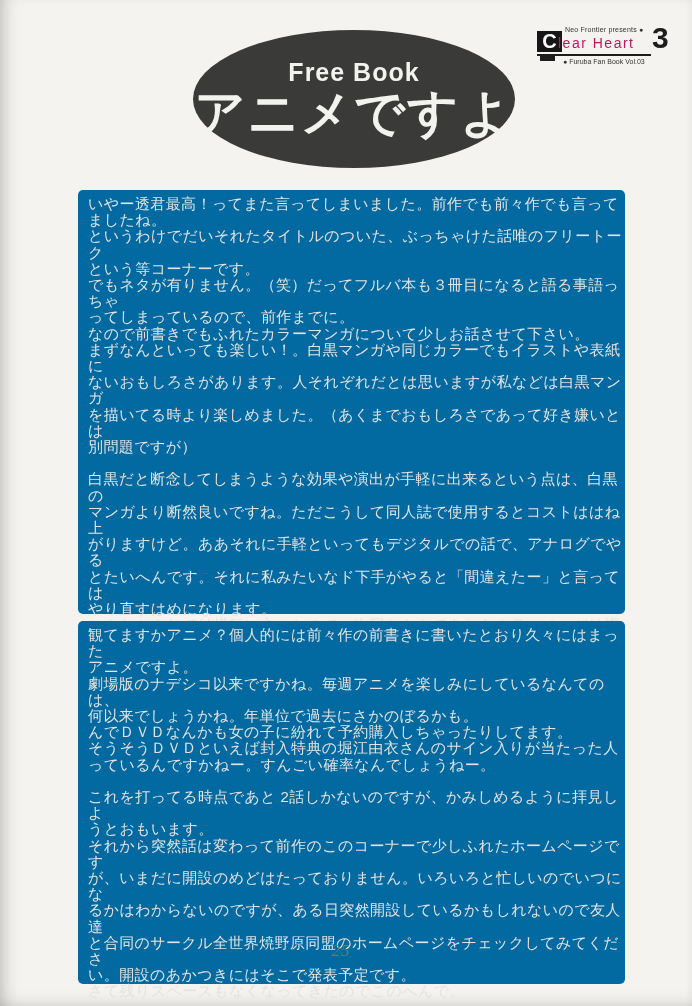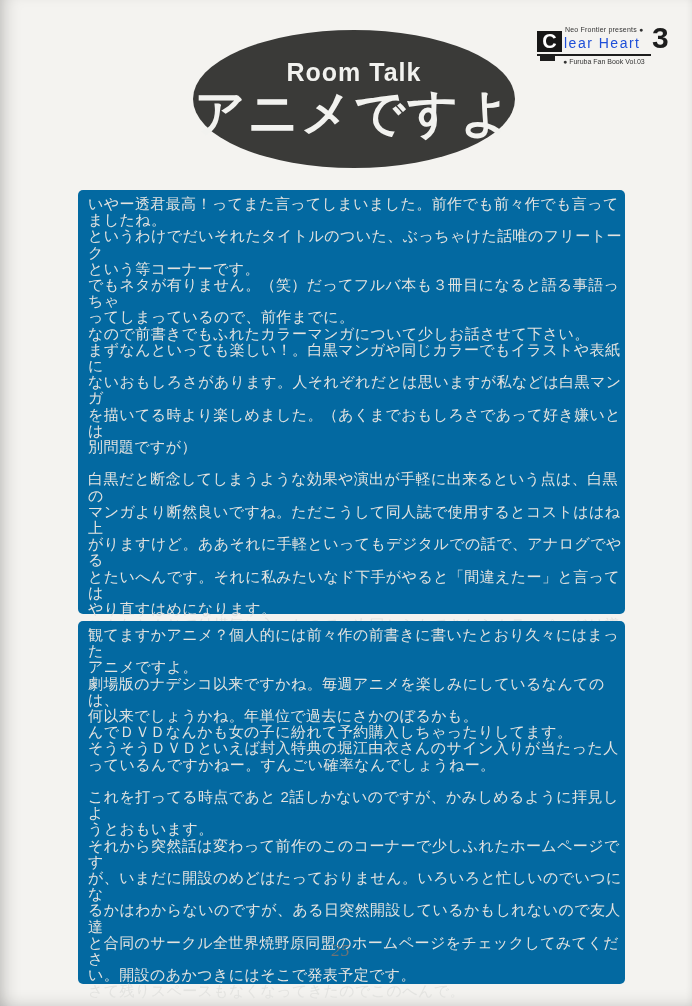--- a/index.html
+++ b/index.html
@@ -24,21 +24,21 @@
   .badge-top{font-size:25px;font-weight:bold;letter-spacing:1px;line-height:1;margin-top:2px;}
   .badge-main{font-size:50px;font-weight:bold;letter-spacing:2px;line-height:1.12;white-space:nowrap;}
   .badge-sub{font-size:21px;font-weight:bold;font-style:italic;line-height:1.1;margin-top:1px;white-space:nowrap;}
   
   .logo{position:absolute;left:537px;top:26px;width:152px;height:44px;color:#222;}
   .logo-c-box{
     position:absolute;left:0;top:5px;width:25px;height:21px;background:#161616;
     color:#fff;font-size:20px;font-weight:bold;line-height:21px;text-align:center;
   }
   .logo-presents{position:absolute;left:28px;top:0;font-size:7px;letter-spacing:0.2px;white-space:nowrap;color:#333;}
-  .logo-title{position:absolute;left:27px;top:9px;font-size:14px;letter-spacing:1.5px;white-space:nowrap;color:#1d4ed8;}
+  .logo-title{position:absolute;left:21px;top:9px;font-size:14px;letter-spacing:1.5px;white-space:nowrap;color:#be185d;}
   .logo-num{position:absolute;left:115px;top:-3px;font-size:30px;font-weight:bold;color:#1d1d1d;line-height:1;}
   .logo-underline{position:absolute;left:0;top:28px;width:114px;border-top:2px solid #1d1d1d;}
   .logo-foot{position:absolute;left:3px;top:30px;width:15px;height:5px;background:#1d1d1d;}
   .logo-sub{position:absolute;left:26px;top:32px;font-size:7px;white-space:nowrap;color:#333;}
   
   .block{
     position:absolute;left:78px;width:547px;
     background:#0369a1;border-radius:5px;
     color:#e3e3e0;
     padding:6px 0 8px 10px;box-sizing:border-box;
@@ -55,21 +55,21 @@
     font-family:"Liberation Serif","DejaVu Serif",serif;font-style:italic;
     font-size:17px;color:#737373;letter-spacing:1px;
   }
 </style>
 </head>
 <body>
 
 <div class="page">
 
   <div class="badge">
-    <div class="badge-top">Room Talk</div>
+    <div class="badge-top">Free Book</div>
     <div class="badge-main">アニメですよ</div>
   </div>
 
   <div class="logo">
     <div class="logo-c-box">C</div>
     <div class="logo-presents">Neo Frontier presents ●</div>
     <div class="logo-title">lear Heart</div>
     <div class="logo-num">3</div>
     <div class="logo-underline"></div>
     <div class="logo-foot"></div>

